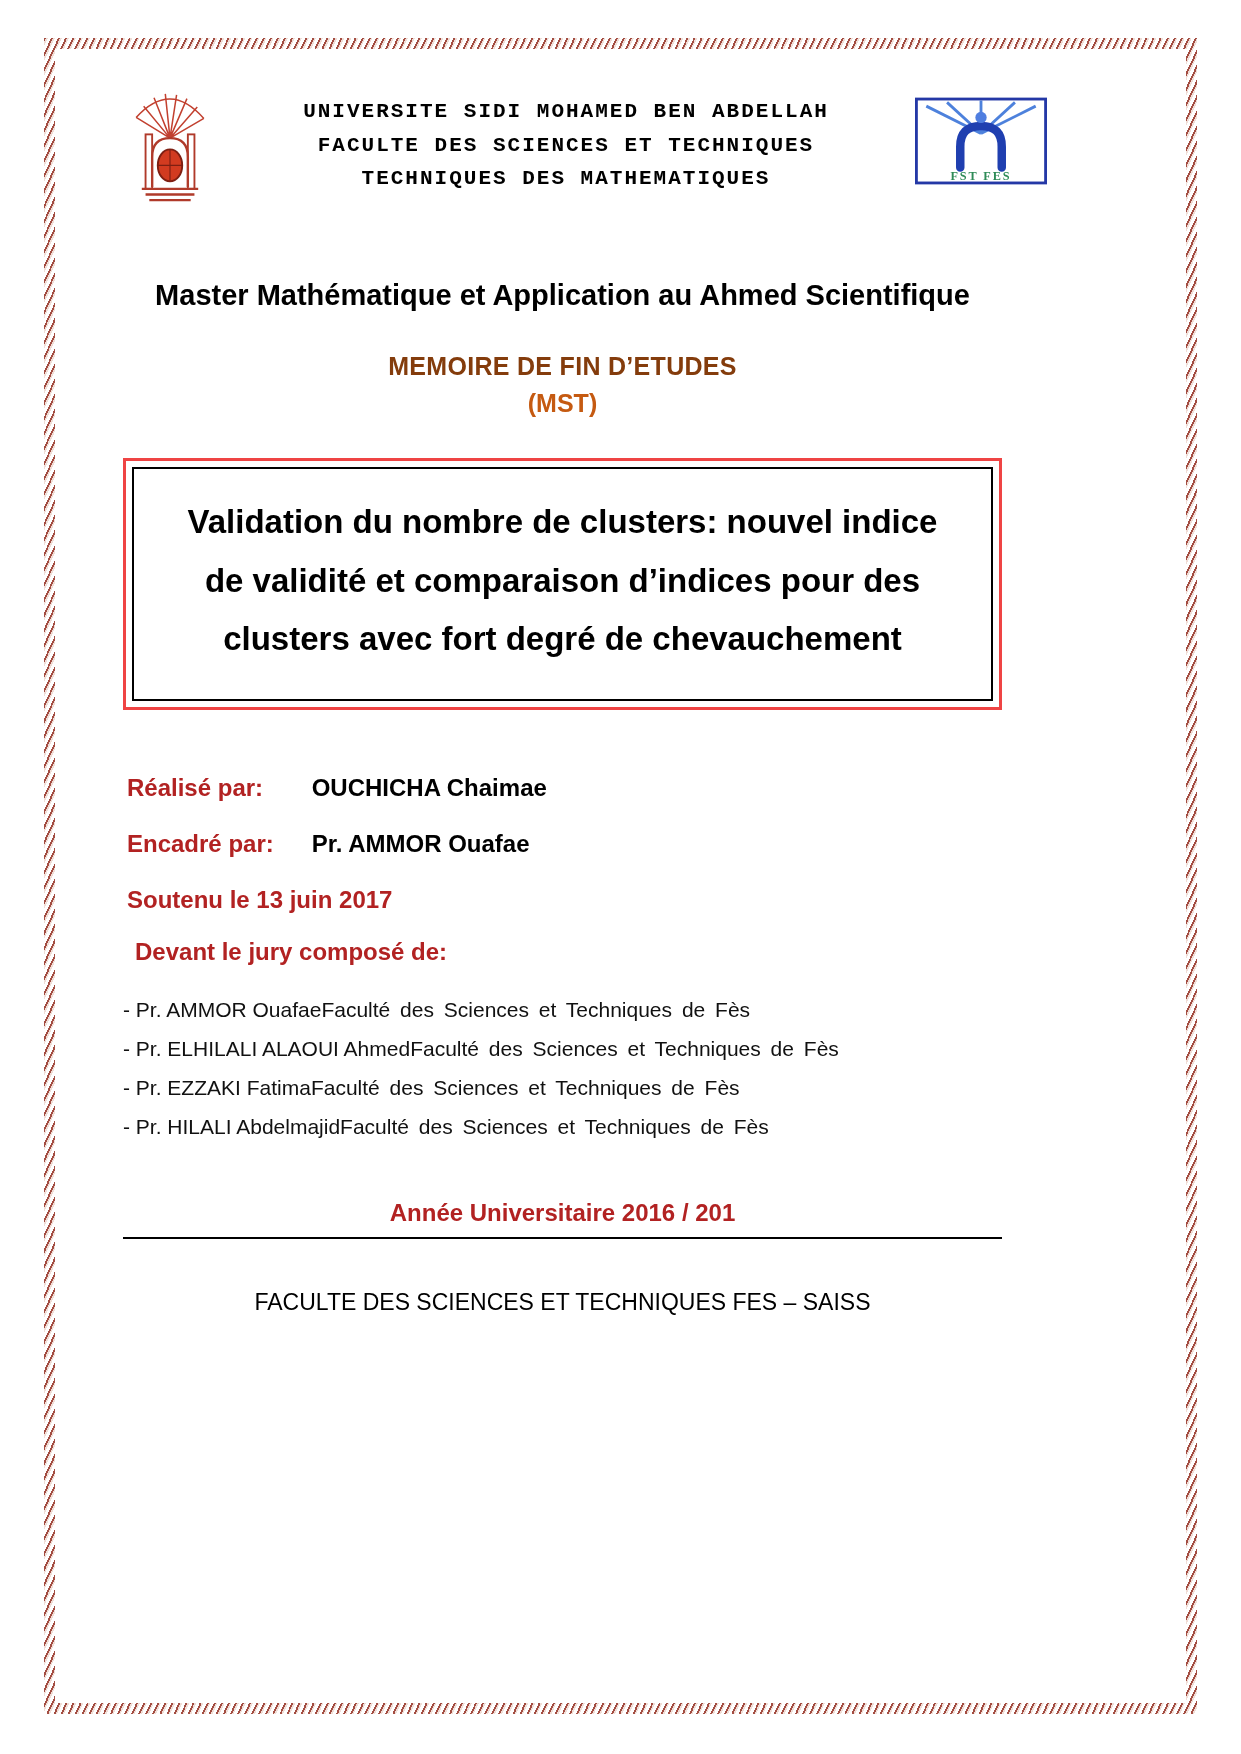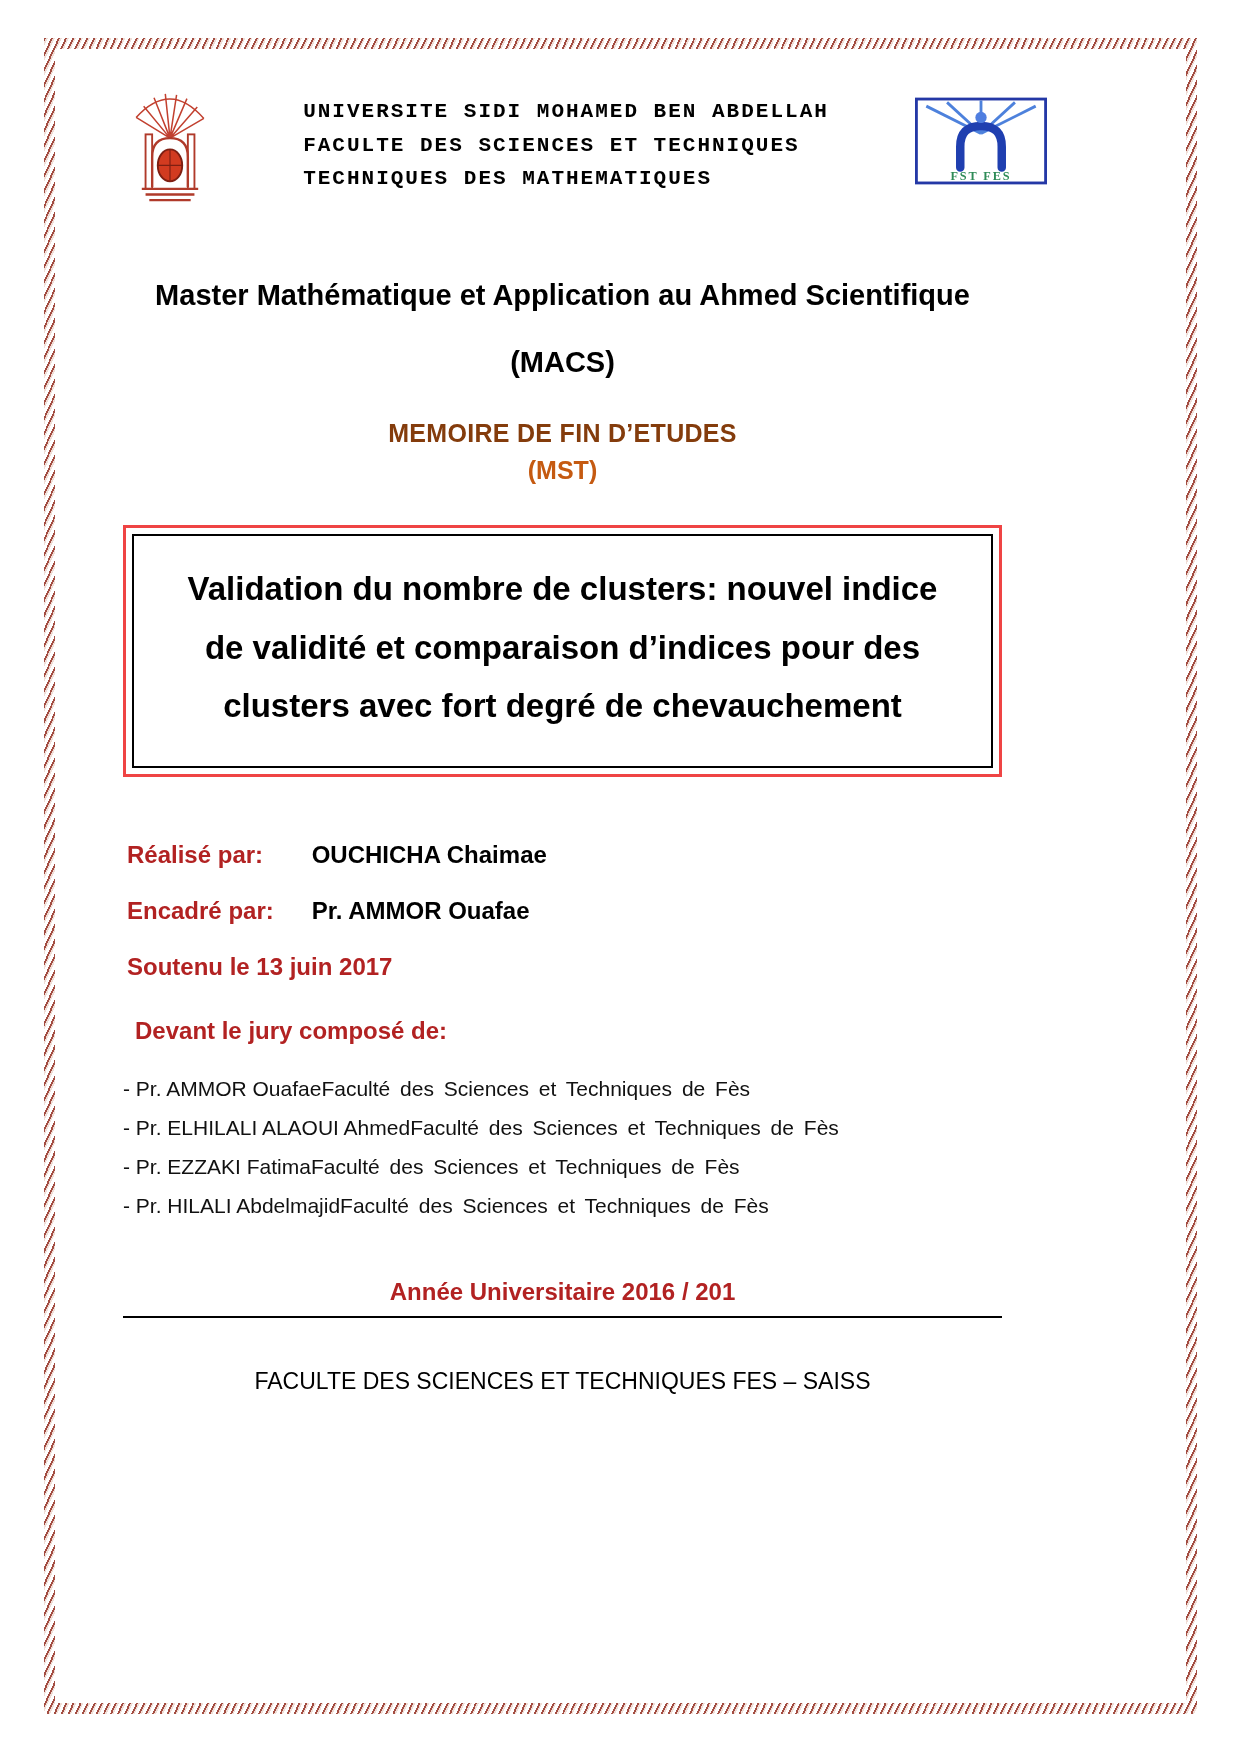--- a/index.html
+++ b/index.html
@@ -27,21 +27,21 @@
     padding:26px 184px 0 68px;
     position:relative;
   }
   
   .header{
     display:flex; justify-content:space-between; align-items:flex-start;
     width:calc(100% + 45px);
     margin-top:14px;
   }
   .header-text{
-    text-align:left;
+    text-align:center;
     font-family:"Liberation Mono","DejaVu Sans Mono",monospace;
     font-weight:bold; font-size:21px; line-height:1.6; letter-spacing:2px;
     margin-top:6px; white-space:nowrap;
   }
   .logo-left{ width:94px; height:118px; flex:0 0 auto; }
   .logo-right{ width:132px; height:88px; flex:0 0 auto; margin-top:8px; }
   
   .master{ margin-top:72px; font-weight:bold; font-size:29px; text-align:center; }
   .macs{ margin-top:34px; font-weight:bold; font-size:29px; text-align:center; }
   .memoire{ margin-top:40px; font-weight:bold; font-size:25px; text-align:center; color:var(--brown); letter-spacing:.3px; }
@@ -52,21 +52,21 @@
   .tbox-in{
     border:2px solid #000; padding:24px 8px 30px;
     text-align:center; font-weight:bold; font-size:33px; line-height:1.78;
   }
   .tbox-in span{ display:block; }
   
   .details{ margin-top:64px; font-size:24px; font-weight:bold; padding-left:4px; }
   .drow{ margin-bottom:28px; }
   .dlabel{ color:var(--red); display:inline-block; min-width:178px; }
   .dvalue{ color:#000; }
-  .soutenu{ color:var(--red); margin-bottom:36px; }
+  .soutenu{ color:var(--red); margin-bottom:24px; }
   .jury-head{ color:var(--red); padding-left:8px; }
   
   .jury{ margin-top:32px; font-size:21px; font-weight:normal; color:#111; }
   .jrow{ display:flex; justify-content:flex-start; margin-bottom:15px; }
   .jaff{ word-spacing:4px; }
   
   .year{ margin-top:60px; text-align:center; color:var(--red); font-size:24px; font-weight:bold; }
   .rule{ border:none; border-top:2px solid #000; margin:10px 0 0 0; }
   
   .f1{ margin-top:50px; text-align:center; font-size:23px; }
@@ -104,21 +104,20 @@
         <g stroke="#2e6bd6" stroke-width="3" opacity="0.85" fill="none">
           <path d="M70 38 L12 9 M70 38 L34 5 M70 38 L70 3 M70 38 L106 5 M70 38 L128 9"></path>
         </g>
         <path d="M48 74 V52 Q48 30 70 30 Q92 30 92 52 V74" fill="none" stroke="#1f3fb0" stroke-width="9" stroke-linecap="round"></path>
         <circle cx="70" cy="21" r="6" fill="#4f7ee0"></circle>
         <text x="70" y="87" text-anchor="middle" font-size="13" font-weight="bold" fill="#2e8b57" letter-spacing="2" font-family="Liberation Serif, serif">FST FES</text>
       </svg>
     </div>
 
     <div class="master">Master Mathématique et Application au Ahmed Scientifique</div>
-    <div class="macs">(MACS)</div>
     <div class="memoire">MEMOIRE DE FIN D’ETUDES</div>
     <div class="mst">(MST)</div>
 
     <div class="tbox">
       <div class="tbox-in">
         <span>Validation du nombre de clusters: nouvel indice</span>
         <span>de validité et comparaison d’indices pour des</span>
         <span>clusters avec fort degré de chevauchement</span>
       </div>
     </div>

